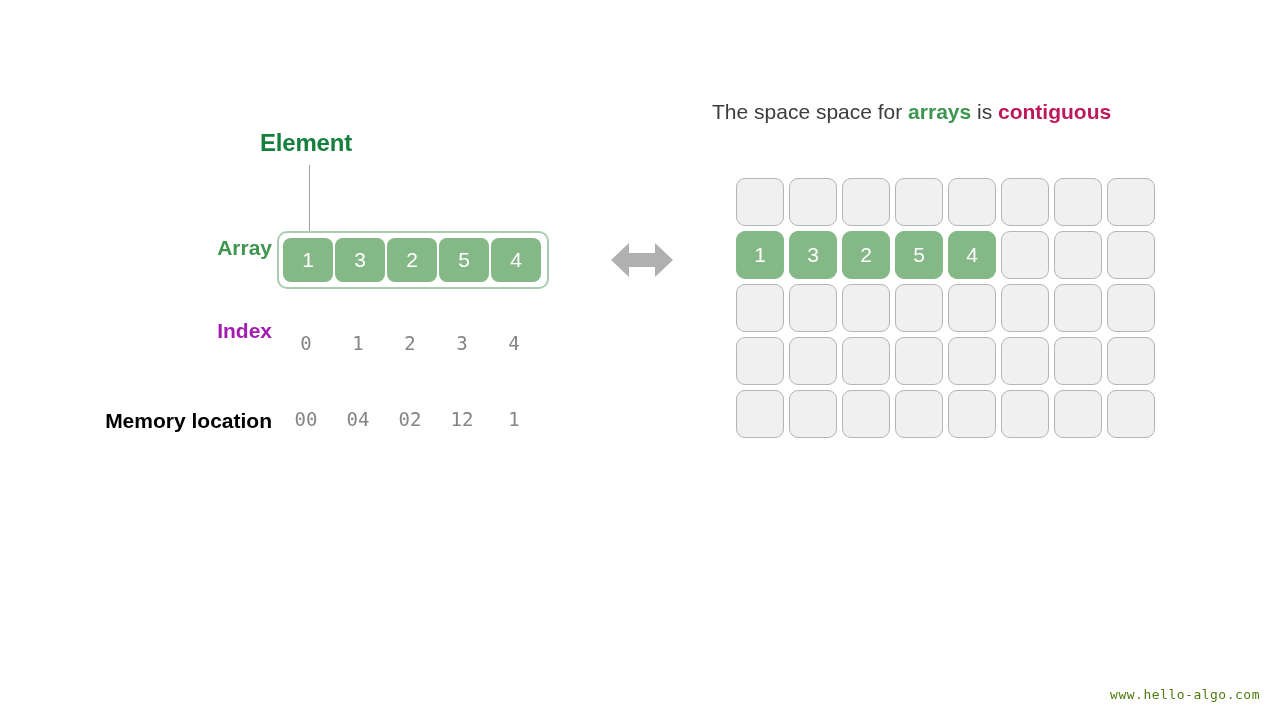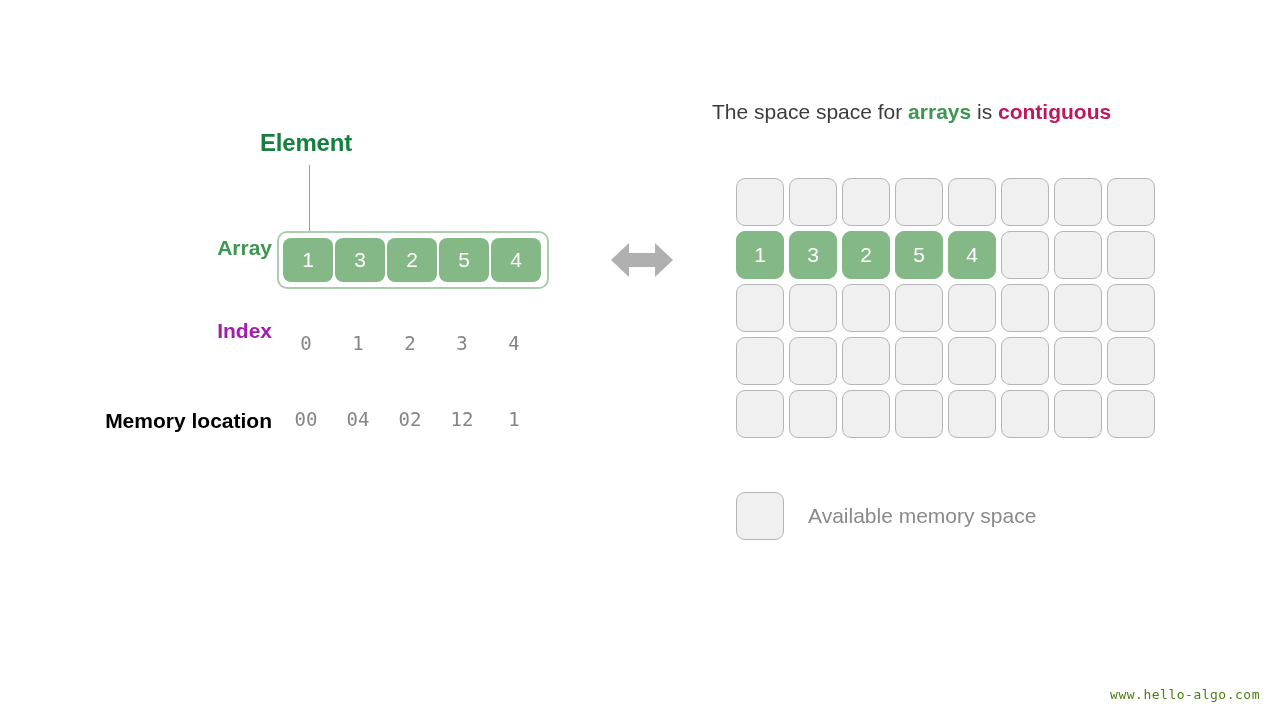--- a/index.html
+++ b/index.html
@@ -264,21 +264,17 @@
       <div class="mem-cell"></div>
       <div class="mem-cell"></div>
       <div class="mem-cell"></div>
       <div class="mem-cell"></div>
       <div class="mem-cell"></div>
       <div class="mem-cell"></div>
       <div class="mem-cell"></div>
     </div>
 
   <div id="legend">
-      <div class="legend-row">
-        <div class="legend-swatch empty"></div>
-        <div class="legend-text">Available memory space</div>
-      </div>
     </div>
 
 </div>
 
 <div id="watermark">www.hello-algo.com</div>
 
 </body></html>

